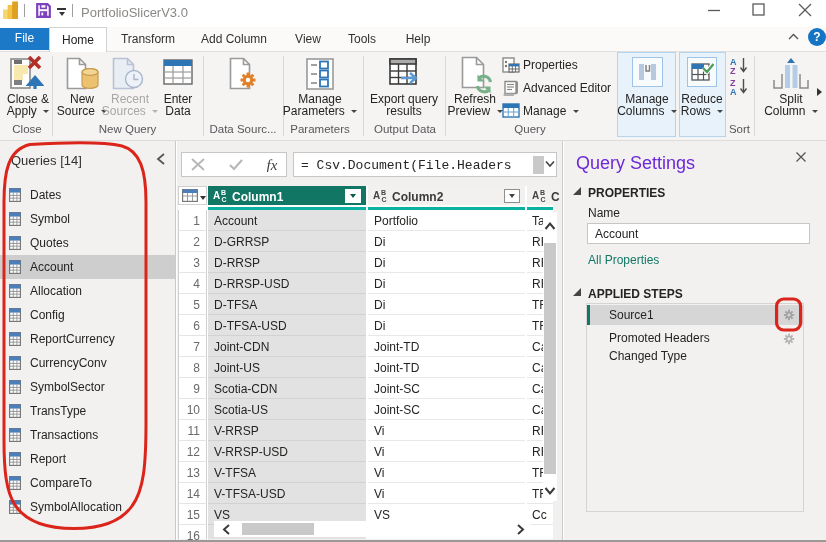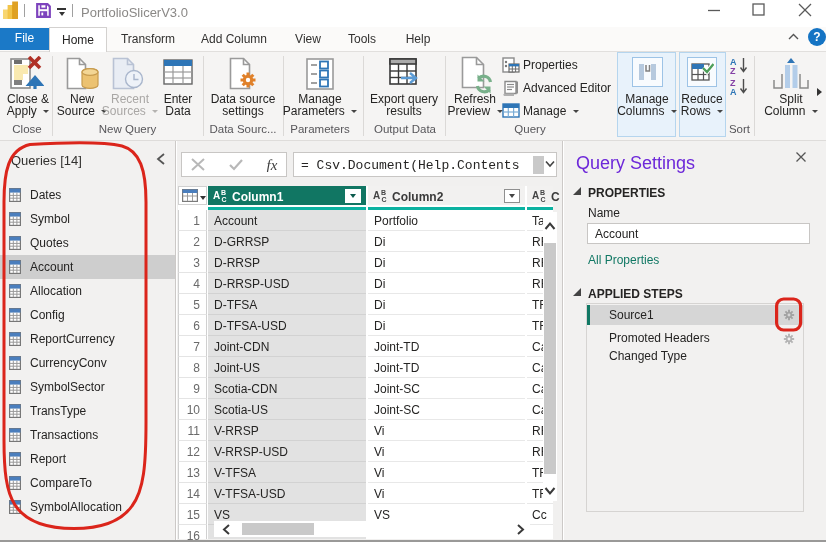--- a/index.html
+++ b/index.html
@@ -142,21 +142,20 @@
           <circle cx="20" cy="23" r="5.2"></circle>
         <g stroke="#e0812a" stroke-width="3">
           <line x1="20" y1="15.5" x2="20" y2="30.5"></line>
           <line x1="12.5" y1="23" x2="27.5" y2="23"></line>
           <line x1="14.7" y1="17.7" x2="25.3" y2="28.3"></line>
           <line x1="25.3" y1="17.7" x2="14.7" y2="28.3"></line>
         </g>
         <circle cx="20" cy="23" r="2.2" fill="#fff"></circle>
       </g>
     </svg>
-    <div class="blabel" style="left:205px;top:41px;width:76px">Data source<br>settings</div>
     <div class="glabel" style="left:200px;width:86px">Data Sourc...</div>
 
     <svg class="abs" style="left:306px;top:6px" width="28" height="32" viewBox="0 0 28 32">
       <rect x="1" y="1" width="26" height="30" fill="#fff" stroke="#9a9a9a" stroke-width="1.6"></rect>
       <g stroke="#8a8a8a" stroke-width="1.6">
         <line x1="5" y1="7" x2="11" y2="7"></line>
           <line x1="5" y1="16" x2="11" y2="16"></line>
           <line x1="5" y1="25" x2="11" y2="25"></line>
       </g>
       <g fill="#fff" stroke="#2e75b6" stroke-width="1.8">
@@ -466,21 +465,21 @@
       </div>
     </div>
 
   <div class="abs" style="left:181px;top:152px;width:106px;height:25px;background:#fff;border:1px solid #c8c6c4"></div>
   <svg class="abs" style="left:190px;top:157px" width="90" height="15" viewBox="0 0 90 15">
     <path d="M2 2 L14 13 M14 2 L2 13" stroke="#b8b8b8" stroke-width="2"></path>
     <path d="M40 8 l4 4 l8 -9" fill="none" stroke="#b8b8b8" stroke-width="2.2"></path>
     <text x="82" y="13" font-size="15" font-style="italic" font-family="Liberation Serif" fill="#3d3d3d" text-anchor="middle">fx</text>
   </svg>
   <div class="abs" style="left:293px;top:152px;width:264px;height:25px;background:#fff;border:1px solid #c8c6c4"></div>
-  <div class="abs" style="left:301px;top:158px;font-family:'Liberation Mono',monospace;font-size:13px;color:#252423;white-space:pre">= Csv.Document(Help.Contents</div>
+  <div class="abs" style="left:301px;top:158px;font-family:'Liberation Mono',monospace;font-size:13px;color:#252423;white-space:pre">= Csv.Document(File.Headers</div>
   <div class="abs" style="left:533px;top:156px;width:11px;height:18px;background:#c9c9c9"></div>
   <svg class="abs" style="left:544px;top:159px" width="12" height="10" viewBox="0 0 12 10">
     <path d="M2 2.5 L6 7 L10 2.5" fill="none" stroke="#444" stroke-width="1.6"></path>
   </svg>
 
   <div id="tablewrap">
       <div class="abs" style="left:178px;top:186px;width:375px;height:353px;background:#fff"></div>
       <div class="abs" style="left:178px;top:186px;width:29px;height:19px;background:#fff;border:1px solid #d0d0d0"></div>
       <svg class="abs" style="left:182px;top:189px" width="16" height="13" viewBox="0 0 16 13">
   <rect x="0.6" y="0.6" width="14.8" height="11.8" fill="#fff" stroke="#7a7a7a" stroke-width="1.2"></rect>

